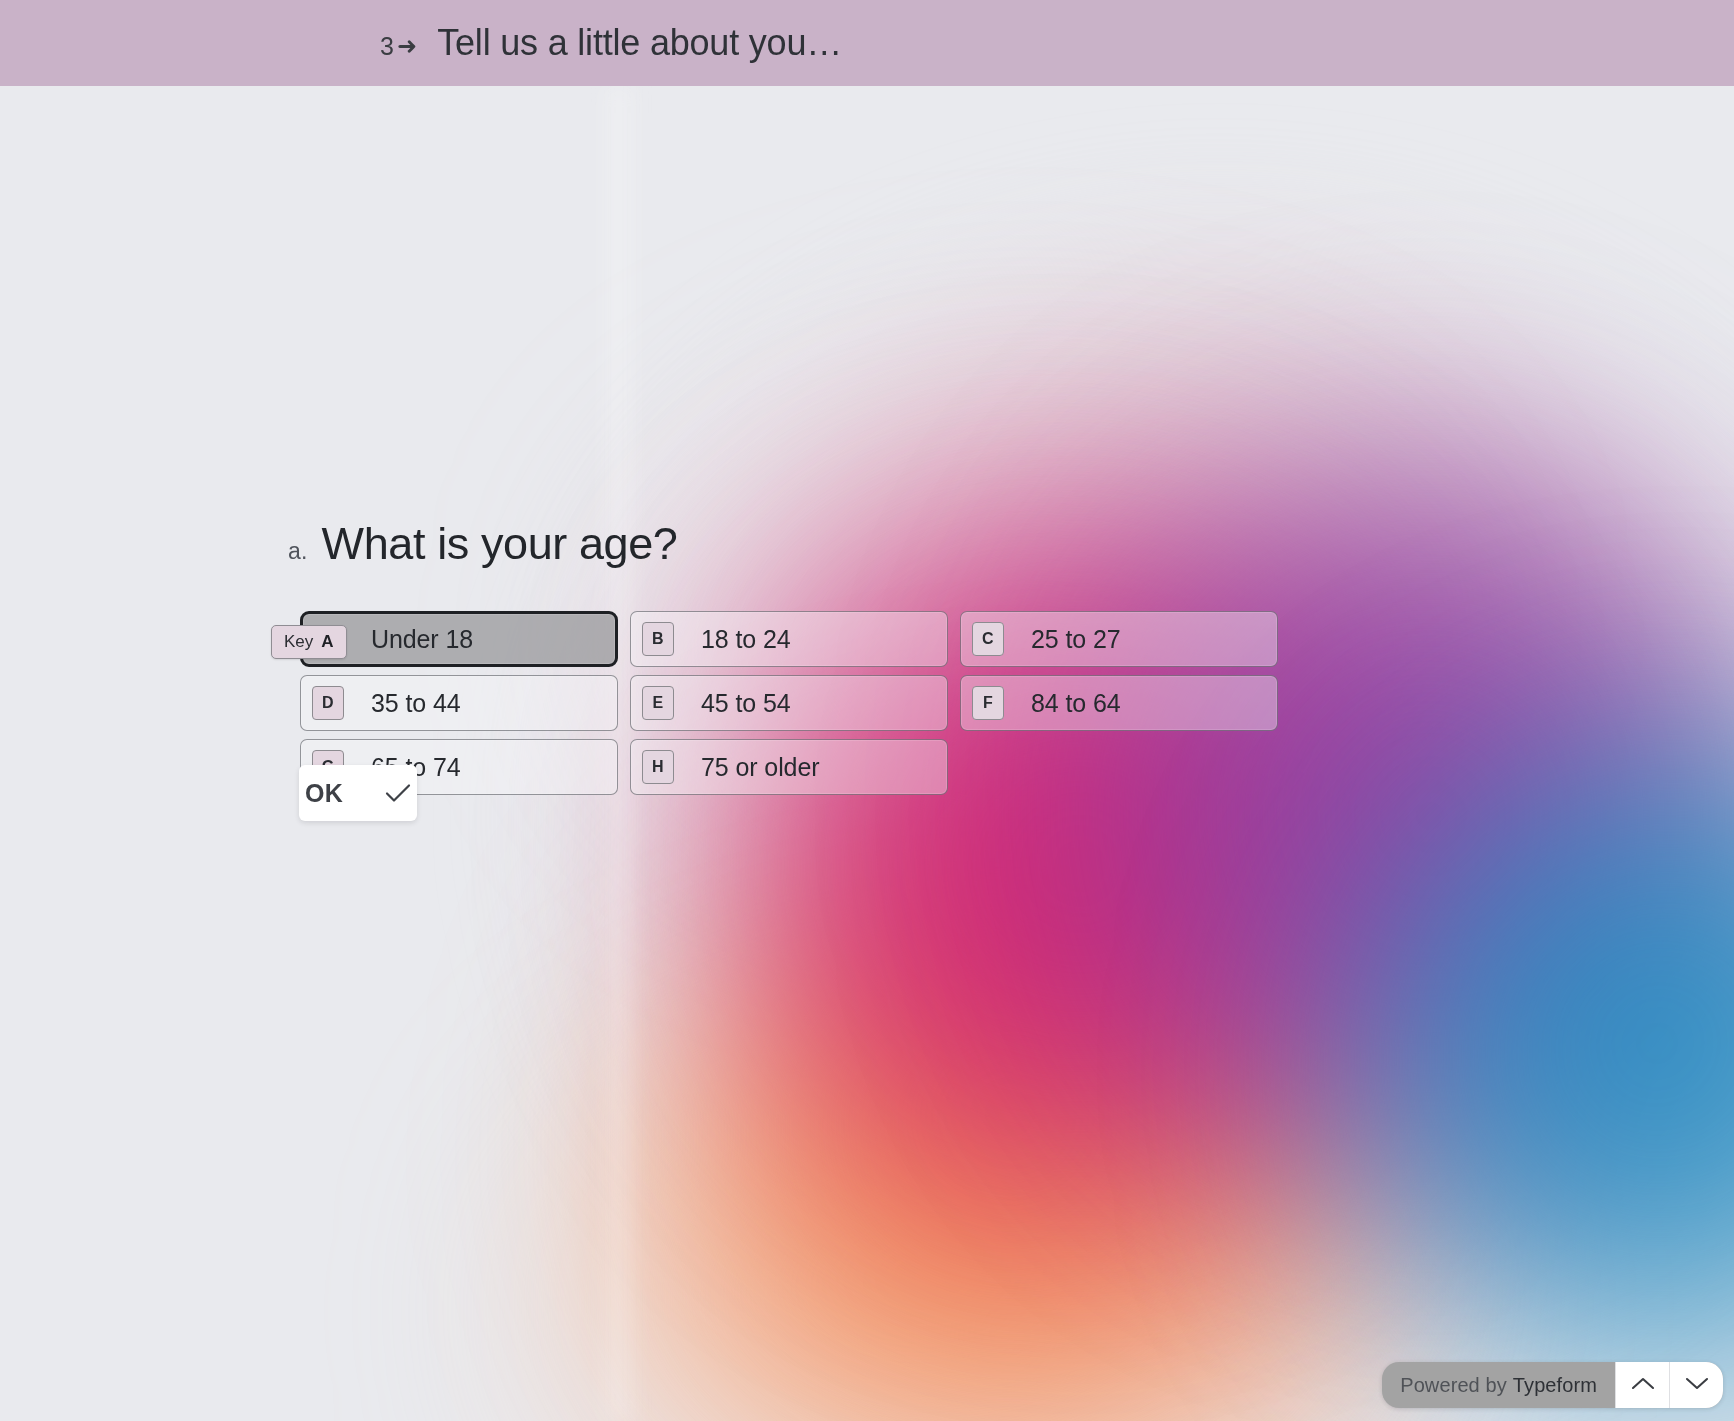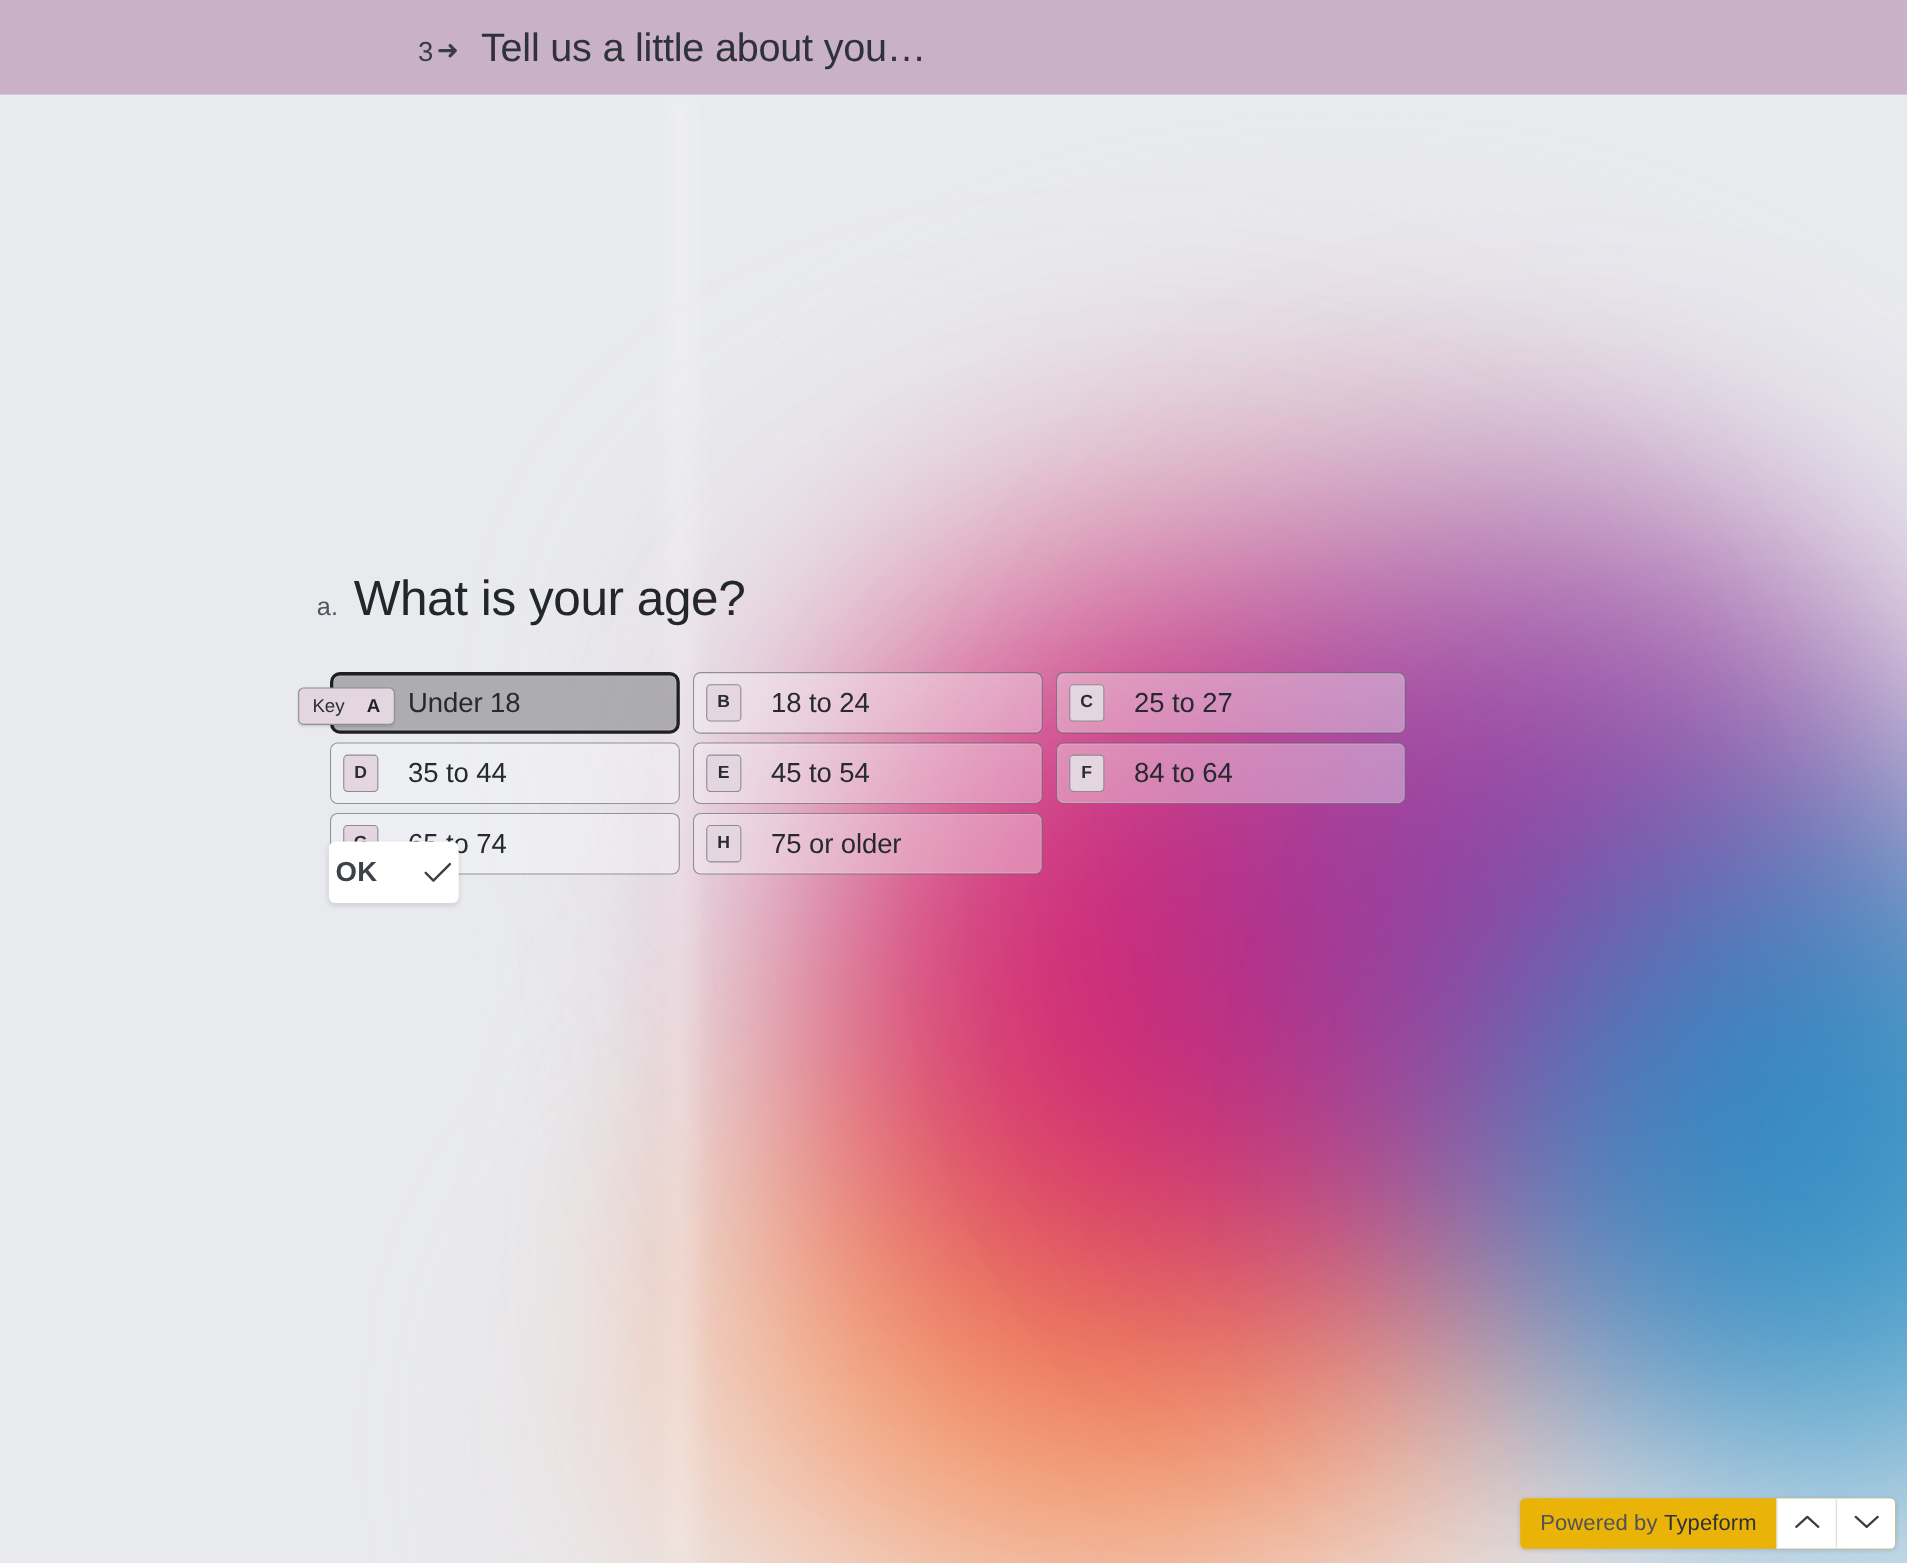--- a/index.html
+++ b/index.html
@@ -233,21 +233,21 @@
 
   
   #key-hint-badge {
     position: absolute;
     left: -32px;
     top: 11px;
     height: 34px;
     box-sizing: border-box;
     display: flex;
     align-items: center;
-    gap: 20px;
+    gap: 8px;
     padding: 0 12px;
     border: 1px solid #8f8d93;
     border-radius: 5px;
     background: #e4d6e0;
     z-index: 5;
     box-shadow: 0 1px 2px rgba(0,0,0,0.10);
   }
   #key-hint-badge .hint-word {
     font-size: 17px;
     font-weight: 400;
@@ -289,22 +289,22 @@
   }
 
   
   #typeform-footer {
     position: absolute;
     right: 11px;
     bottom: 13px;
     height: 46px;
     display: flex;
     align-items: stretch;
-    background: #eab308;
-    border-radius: 5px;
+    background: #a3a3a3;
+    border-radius: 17px;
     overflow: hidden;
     box-shadow: 0 1px 4px rgba(30,30,40,0.16);
     z-index: 50;
     font-size: 0;
   }
   #powered-by {
     display: flex;
     align-items: center;
     padding: 0 18px;
     font-size: 20px;

